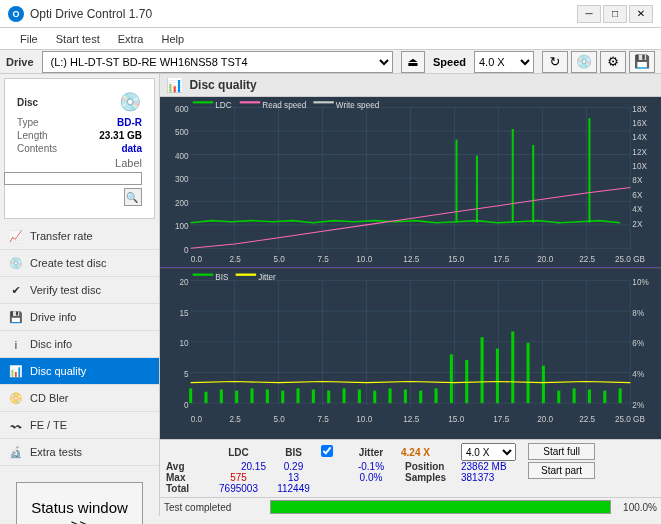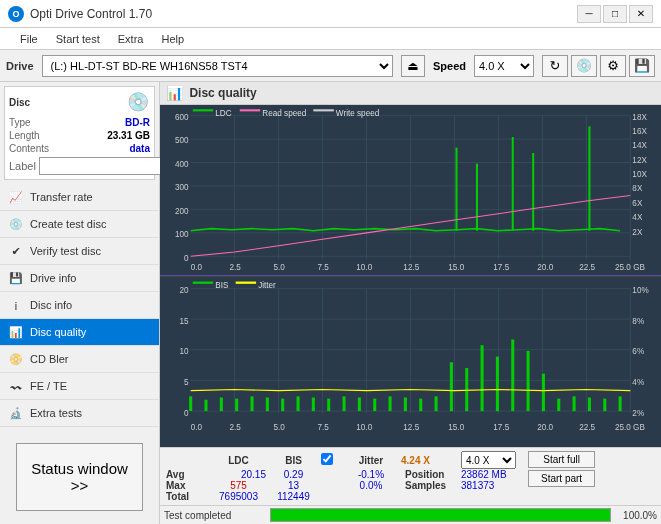--- a/index.html
+++ b/index.html
@@ -28,21 +28,21 @@
       height: 22px;
     }
     .menu-item { padding: 2px 8px; cursor: pointer; font-size: 11px; color: #333; }
     
     
     .drive-bar {
       background: #f0f0f0;
       display: flex; align-items: center; gap: 8px;
       padding: 4px 6px;
       border-bottom: 1px solid #ccc;
-      height: 32px;
+      height: 24px;
     }
     .drive-label { font-weight: bold; font-size: 11px; color: #333; }
     .drive-select {
       flex: 1; height: 22px; border: 1px solid #999; background: white;
       font-size: 11px; padding: 0 4px;
     }
     .drive-eject { width: 24px; height: 22px; border: 1px solid #999; background: #f5f5f5; cursor: pointer; display: flex; align-items: center; justify-content: center; font-size: 12px; }
     .speed-label { font-weight: bold; font-size: 11px; }
     .speed-select { width: 60px; height: 22px; border: 1px solid #999; background: white; font-size: 11px; }
     .drive-bar-icons { display: flex; gap: 3px; }
@@ -61,29 +61,29 @@
       border-right: 1px solid #ccc;
       display: flex; flex-direction: column;
       flex-shrink: 0;
     }
     
     
     .disc-info-panel {
       background: #fff;
       border: 1px solid #ccc;
       margin: 4px;
-      padding: 4px;
+      padding: 12px;
     }
     .disc-info-header { display: flex; align-items: center; justify-content: space-between; margin-bottom: 4px; }
     .disc-icon { font-size: 18px; }
     .disc-info-row { display: flex; justify-content: space-between; font-size: 10px; margin: 2px 0; }
     .disc-info-label { color: #666; }
     .disc-info-value { color: #0000cc; font-weight: bold; }
     .disc-info-value.black { color: #000; }
-    .disc-label-row { display: flex; align-items: center; gap: 3px; margin-top: 3px; }
+    .disc-label-row { display: flex; align-items: flex-end; gap: 3px; margin-top: 3px; flex-direction: column; }
     .disc-label-input { flex: 1; height: 18px; border: 1px solid #999; font-size: 10px; padding: 0 2px; }
     .disc-label-btn { width: 18px; height: 18px; border: 1px solid #999; background: #f0f0f0; cursor: pointer; font-size: 10px; display: flex; align-items: center; justify-content: center; }
     
     
     .nav-item {
       display: flex; align-items: center; gap: 6px;
       padding: 5px 8px;
       cursor: pointer;
       font-size: 11px;
       color: #333;

